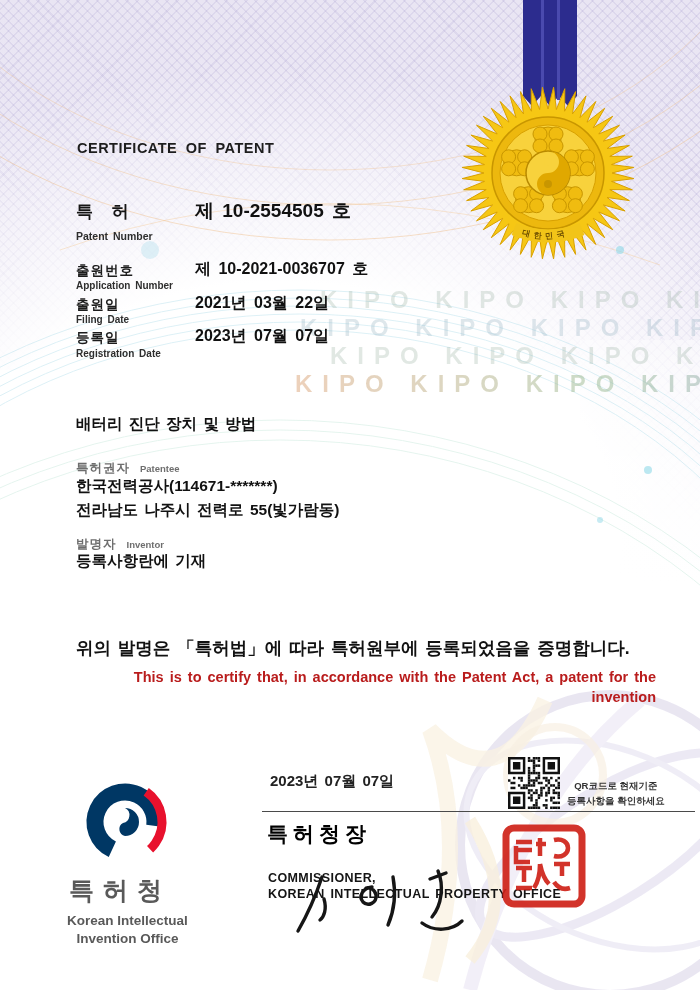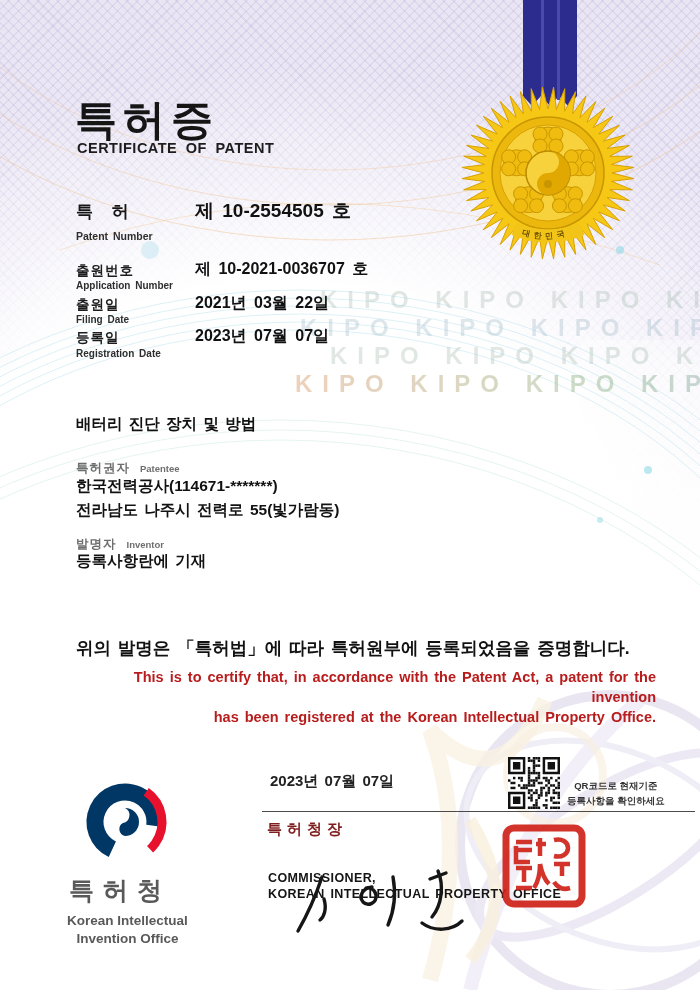--- a/index.html
+++ b/index.html
@@ -37,21 +37,21 @@
   .f-label{font-size:13.5px;font-weight:800;color:#1c1c1c;letter-spacing:1px;}
   .f-value{font-size:16px;font-weight:800;color:#111;word-spacing:3px;}
   .g-label{font-size:12.5px;font-weight:600;color:#6e6e6e;letter-spacing:1px;}
   .g-label-en{font-size:9.5px;font-weight:600;color:#6e6e6e;margin-left:10px;word-spacing:1px;}
   .g-value{font-size:15.5px;font-weight:800;color:#111;word-spacing:2px;}
   .stmt-ko{font-size:17.5px;font-weight:800;color:#111;word-spacing:2px;}
   .stmt-en{font-size:14.5px;font-weight:700;color:#b91c1c;line-height:20px;word-spacing:2px;text-align:right;}
   .issue-date{font-size:15px;font-weight:600;color:#222;word-spacing:2px;}
   .qr-note{font-size:9.5px;font-weight:600;color:#333;line-height:15px;text-align:center;}
   .rule{position:absolute;background:#4a4a4a;height:1px;}
-  .comm-ko{font-size:15px;font-weight:800;color:#7f1d1d;letter-spacing:5px;text-align:right;}
+  .comm-ko{font-size:21px;font-weight:800;color:#000000;letter-spacing:5px;text-align:right;}
   .comm-en{font-size:12.5px;font-weight:800;color:#141414;letter-spacing:.4px;word-spacing:2px;line-height:16px;}
   .org-ko{font-size:25px;font-weight:700;color:#595959;letter-spacing:9px;text-align:left;}
   .org-en{font-size:13.5px;font-weight:600;color:#595959;text-align:center;line-height:18px;}
 </style>
 </head>
 <body>
 
 <div class="page">
 
   <div class="bg-chevron"></div>
@@ -142,21 +142,20 @@
       <circle cx="0" cy="-11" r="4" fill="#f8d23c"></circle>
       <circle cx="0" cy="11" r="4" fill="#c89600"></circle>
       <path id="banner-arc" d="M-34,56 Q0,70 34,56" fill="none" stroke="#f2c418" stroke-width="13"></path>
       <path id="banner-path" d="M-30,60 Q0,72 30,58" fill="none"></path>
       <text font-size="8" font-weight="700" fill="#6b4d00" letter-spacing="4">
         <textPath href="#banner-path" startOffset="4">대한민국</textPath>
       </text>
     </g>
   </svg>
 
-  <div class="abs title-ko" style="left:75px;top:92px;">특허증</div>
   <div class="abs title-en" style="left:77px;top:140px;">CERTIFICATE OF PATENT</div>
 
   <div class="abs big-label" style="left:76px;top:200px;">특 허</div>
   <div class="abs sub-label" style="left:76px;top:230px;">Patent Number</div>
   <div class="abs big-value" style="left:195px;top:198px;">제 10-2554505 호</div>
 
   <div class="abs f-label" style="left:76px;top:262px;">출원번호</div>
   <div class="abs sub-label" style="left:76px;top:280px;font-size:10px;">Application Number</div>
   <div class="abs f-value" style="left:195px;top:259px;">제 10-2021-0036707 호</div>
 
@@ -177,21 +176,20 @@
   <div class="abs g-value" style="left:76px;top:500px;">전라남도 나주시 전력로 55(빛가람동)</div>
 
   <div class="abs" style="left:76px;top:534px;">
     <span class="g-label">발명자</span><span class="g-label-en">Inventor</span>
   </div>
   <div class="abs g-value" style="left:76px;top:551px;">등록사항란에 기재</div>
 
   <div class="abs stmt-ko" style="left:76px;top:636px;">위의 발명은 「특허법」에 따라 특허원부에 등록되었음을 증명합니다.</div>
   <div class="abs stmt-en" style="left:76px;top:667px;width:580px;">
     <span>This is to certify that, in accordance with the Patent Act, a patent for the invention</span><br>
-    <span>has been registered at the Korean Intellectual Property Office.</span>
   </div>
 
   <div class="abs issue-date" style="left:270px;top:772px;">2023년 07월 07일</div>
 
   <svg class="abs" style="left:508px;top:757px;" width="52" height="52" viewBox="0 0 21 21">
     <rect width="21" height="21" fill="#fff"></rect>
     <g id="qr-modules" fill="#111">
         <path d="M0,0h7v7h-7zM1,1v5h5v-5z M2,2h3v3h-3z" fill-rule="evenodd"></path>
         <path d="M14,0h7v7h-7zM15,1v5h5v-5z M16,2h3v3h-3z" fill-rule="evenodd"></path>
         <path d="M0,14h7v7h-7zM1,15v5h5v-5z M2,16h3v3h-3z" fill-rule="evenodd"></path>

